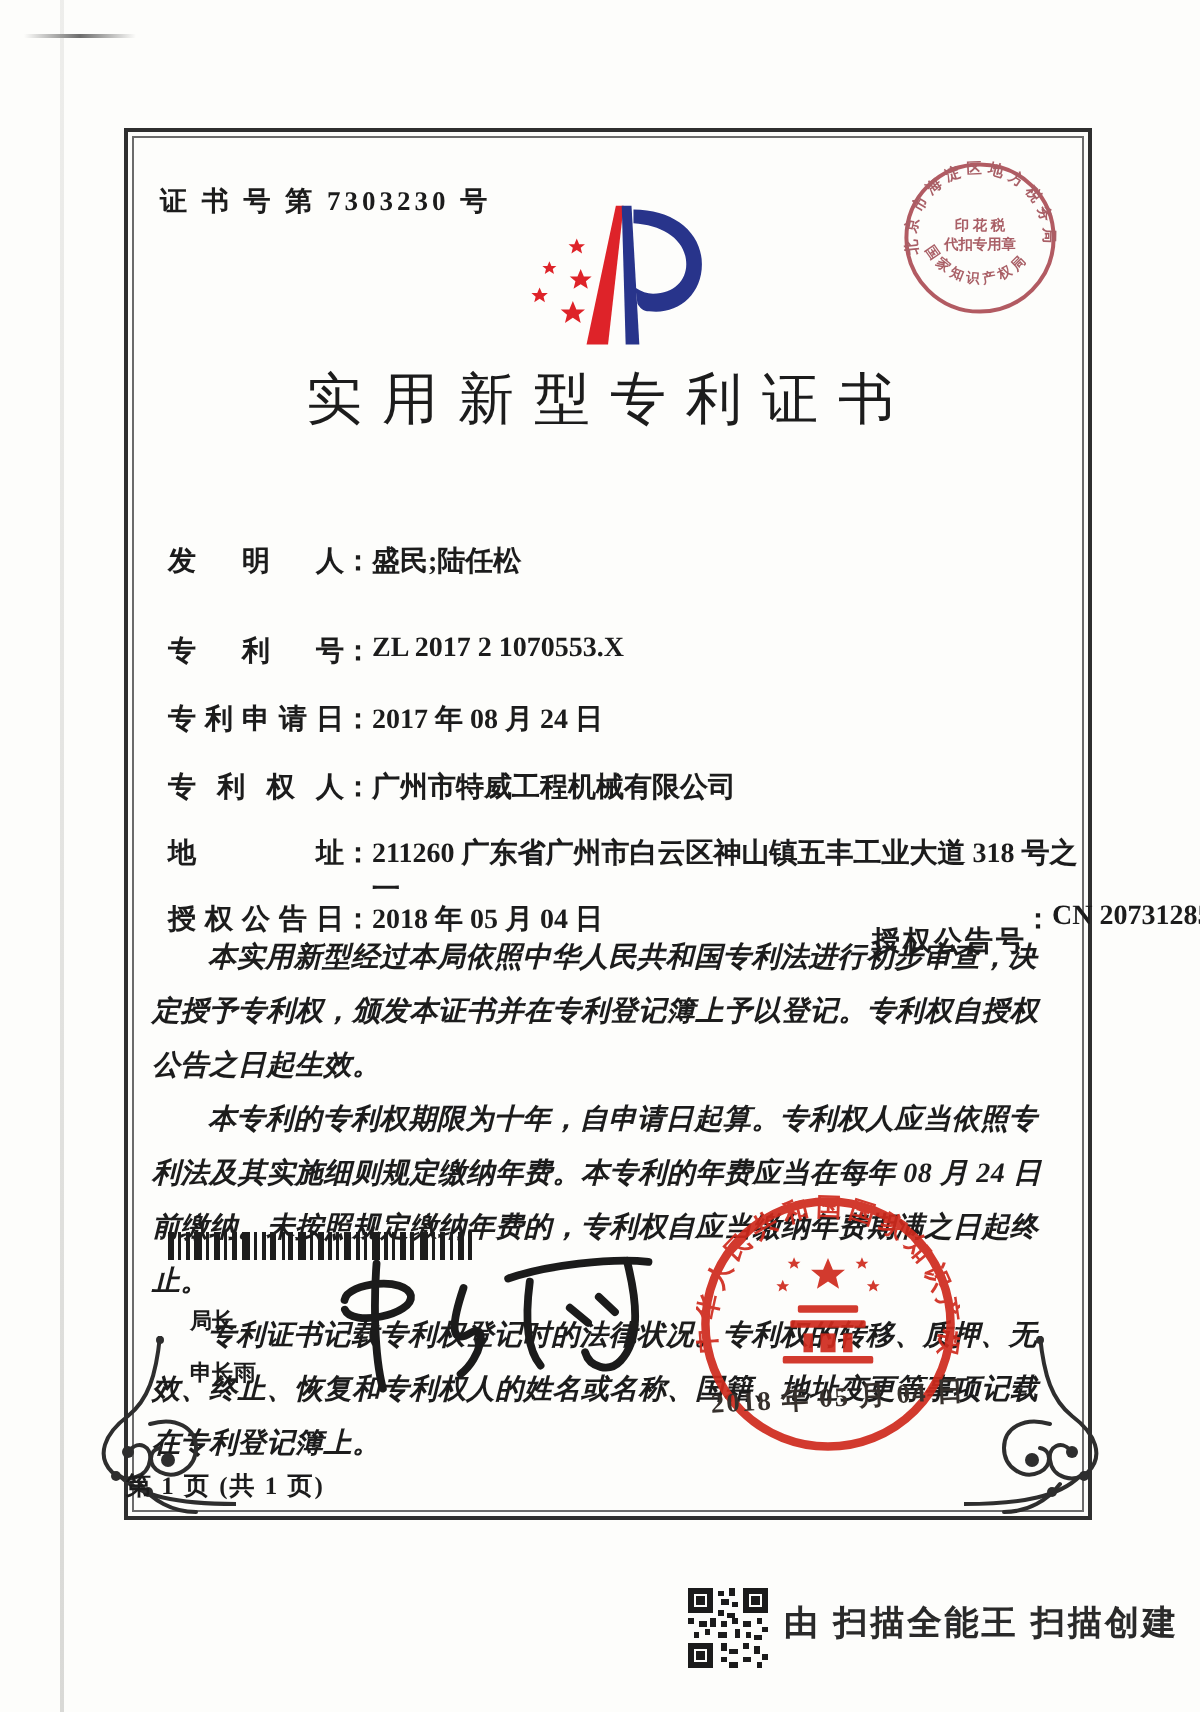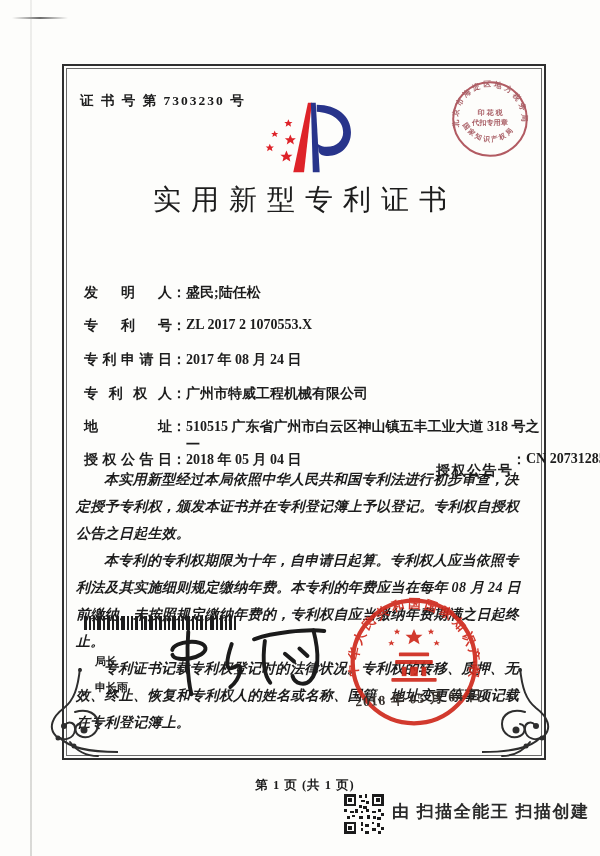--- a/index.html
+++ b/index.html
@@ -30,21 +30,21 @@
              line-height:27px;letter-spacing:.3px;}
   .body-text p{margin:0;text-indent:2em;}
   .barcode{left:84px;top:616px;width:154px;height:14px;}
   .signer{left:95px;top:648px;font-size:11px;font-weight:700;line-height:26px;}
   .signature{left:158px;top:618px;}
   .seal{left:348px;top:596px;opacity:.92;}
   .seal-date{left:344px;top:690px;width:150px;text-align:center;font-size:13.5px;font-weight:700;
              color:#36302c;transform:rotate(-3deg);letter-spacing:1px;}
   .flourish-l{left:40px;top:668px;}
   .flourish-r{left:482px;top:668px;transform:scaleX(-1);}
-  .page-num{left:63px;top:735px;width:484px;text-align:center;font-size:12.5px;font-weight:600;letter-spacing:1px;margin-top:42px;}
+  .page-num{left:63px;top:735px;width:484px;font-size:12.5px;font-weight:600;letter-spacing:1px;}
   .tax-stamp{left:450px;top:79px;opacity:.88;}
   .logo{left:246px;top:96px;}
   
   .qr{left:344px;top:794px;}
   .footer-text{left:392px;top:800px;font-size:17px;font-weight:600;color:#2a2a2a;letter-spacing:1.5px;
                font-family:Liberation Sans, sans-serif;}
 </style>
 </head>
 <body>
 
@@ -83,34 +83,34 @@
       <path transform="translate(24,53) scale(4.2)" d="M0,-1 L0.29,-0.31 1,-0.31 0.48,0.12 0.65,0.81 0,0.38 -0.65,0.81 -0.48,0.12 -1,-0.31 -0.29,-0.31 Z"></path>
       <path transform="translate(41,62) scale(6.2)" d="M0,-1 L0.29,-0.31 1,-0.31 0.48,0.12 0.65,0.81 0,0.38 -0.65,0.81 -0.48,0.12 -1,-0.31 -0.29,-0.31 Z"></path>
     </g>
     <path d="M 48,78 L 63,7 L 67,7 L 59,78 Z" fill="#de2329"></path>
     <path d="M 66,7 L 71,7 L 75,78 L 68,78 Z" fill="#28348b"></path>
     <path d="M 72,9 C 93,9 107,21 107,37 C 107,53 94,63 80,61 C 77,61 75,59 74,57 L 73,49 C 76,51 79,52 82,52 C 93,52 99,45 99,37 C 99,25 88,17 72,16 Z" fill="#28348b"></path>
   </svg>
 
   <div class="abs title">实用新型专利证书</div>
 
-  <div class="frow" style="top:284px">
+  <div class="frow" style="top:272px">
     <span class="flabel">发明人</span><span class="fcolon">：</span><span class="fval">盛民;陆任松</span>
   </div>
   <div class="frow" style="top:317px">
     <span class="flabel">专利号</span><span class="fcolon">：</span><span class="fval">ZL 2017 2 1070553.X</span>
   </div>
   <div class="frow" style="top:351px">
     <span class="flabel">专利申请日</span><span class="fcolon">：</span><span class="fval">2017 年 08 月 24 日</span>
   </div>
   <div class="frow" style="top:385px">
     <span class="flabel">专利权人</span><span class="fcolon">：</span><span class="fval">广州市特威工程机械有限公司</span>
   </div>
   <div class="frow" style="top:418px">
-    <span class="flabel">地址</span><span class="fcolon">：</span><span class="fval"><span>510515 广东省广州市白云区神山镇五丰工业大道 318 号之</span><span class="l2">一</span></span>
+    <span class="flabel">地址</span><span class="fcolon">：</span><span class="fval"><span>211260 广东省广州市白云区神山镇五丰工业大道 318 号之</span><span class="l2">一</span></span>
   </div>
   <div class="frow" style="top:451px">
     <span class="flabel">授权公告日</span><span class="fcolon">：</span><span>2018 年 05 月 04 日</span>
     <span class="grantno">
       <span class="flabel">授权公告号</span><span class="fcolon">：</span><span>CN 207312855 U</span>
     </span>
   </div>
 
   <div class="abs body-text">
     <p>本实用新型经过本局依照中华人民共和国专利法进行初步审查，决定授予专利权，颁发本证书并在专利登记簿上予以登记。专利权自授权公告之日起生效。</p>

